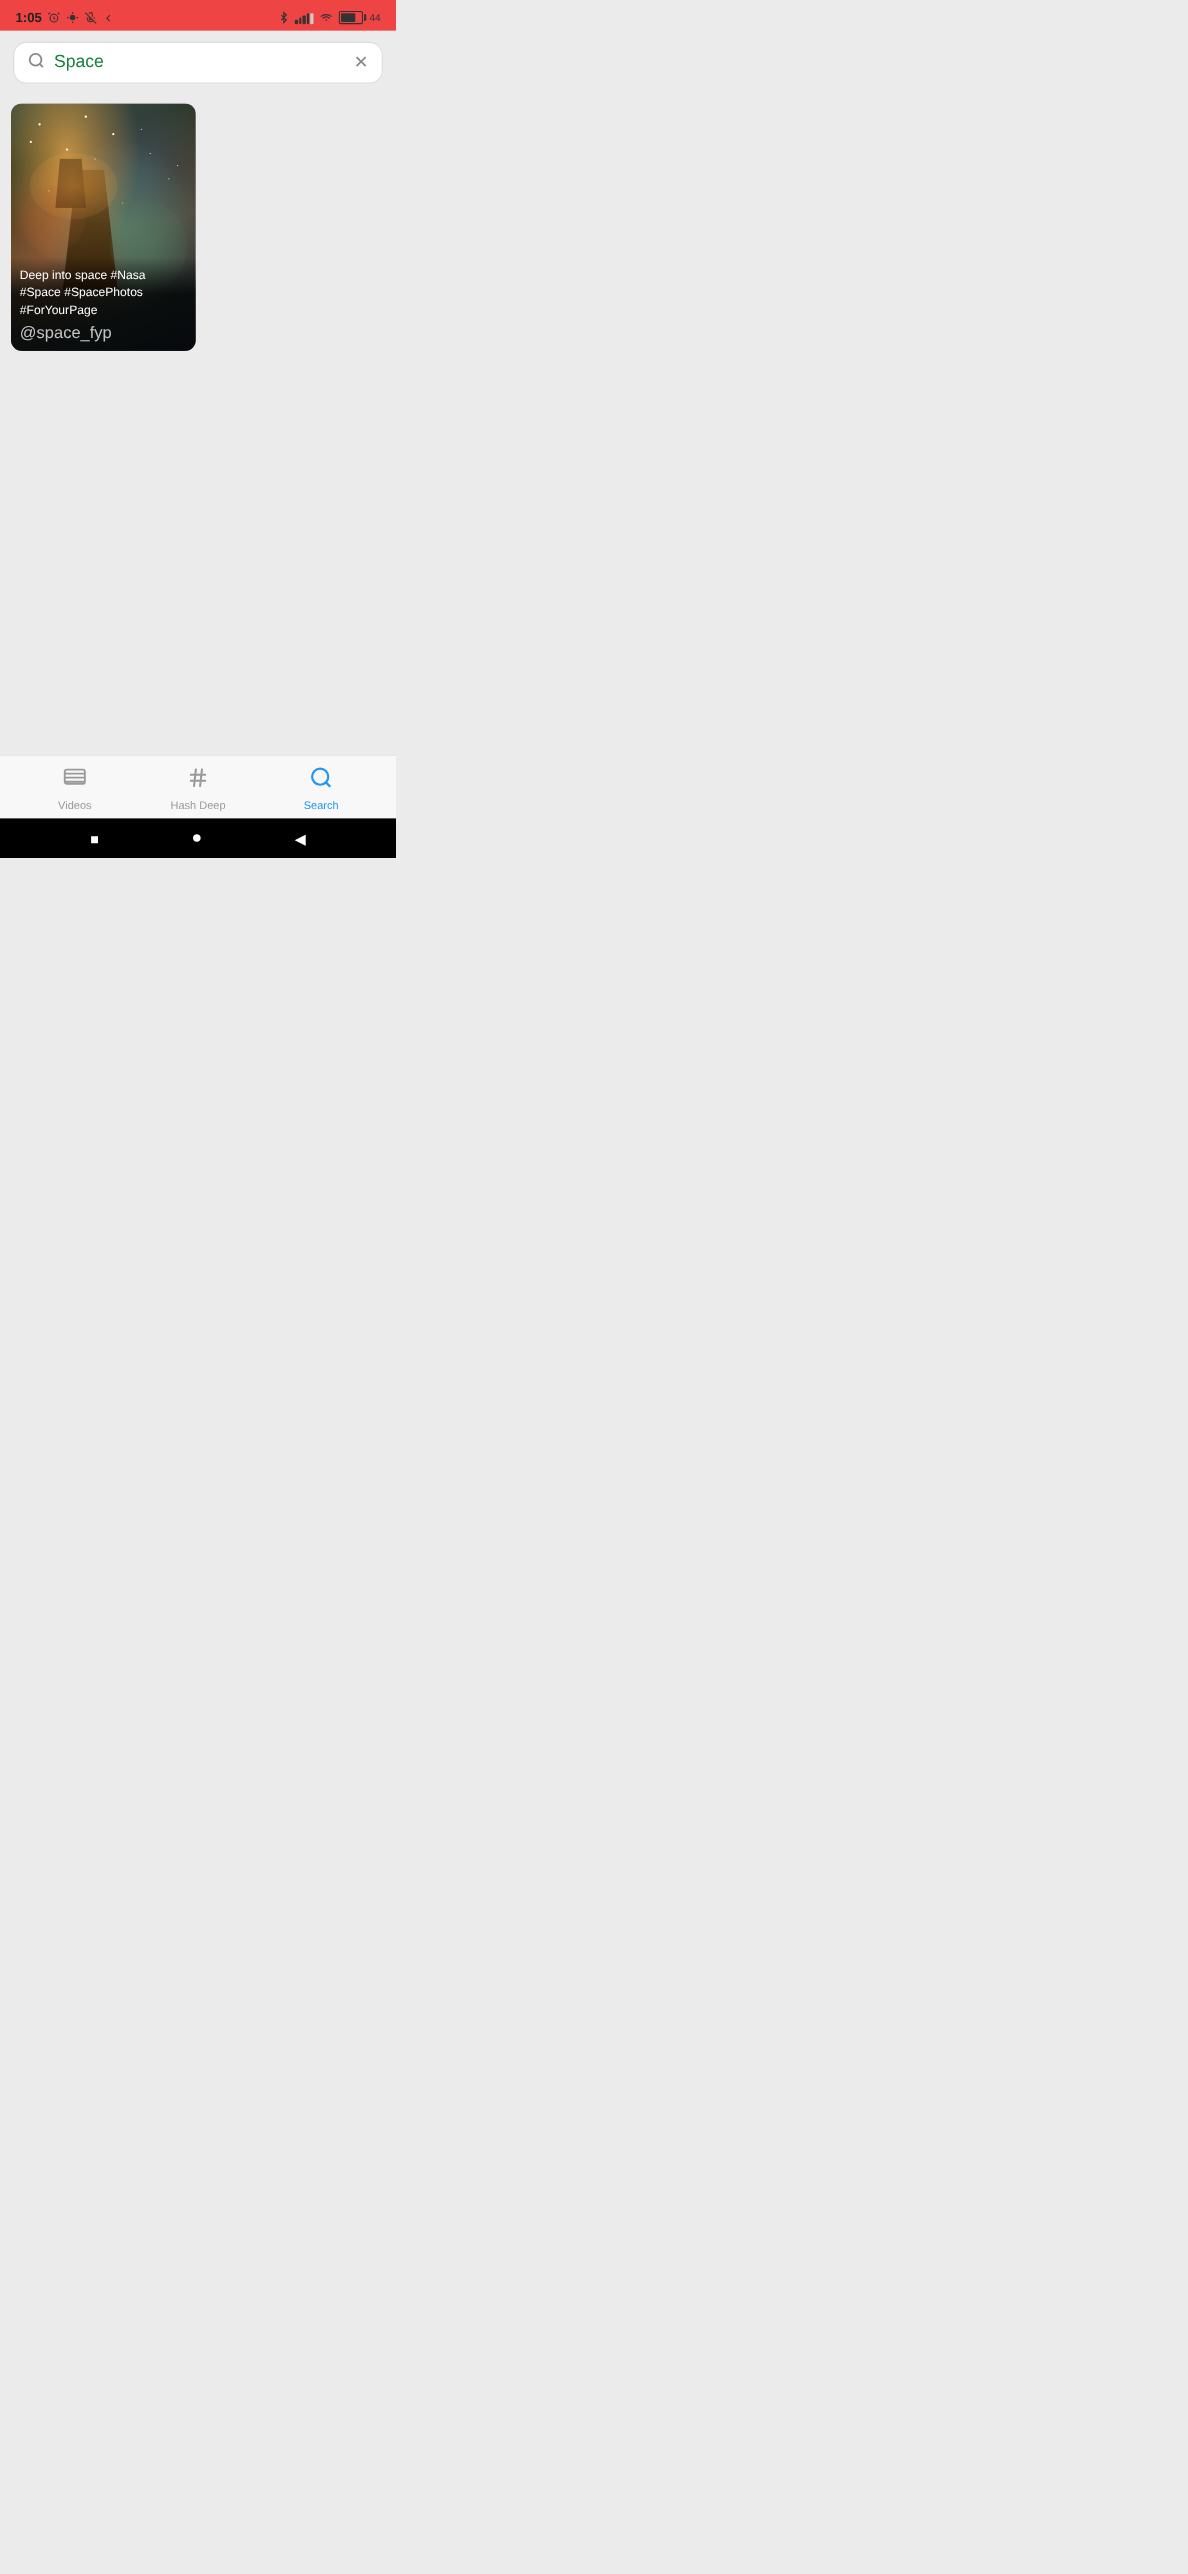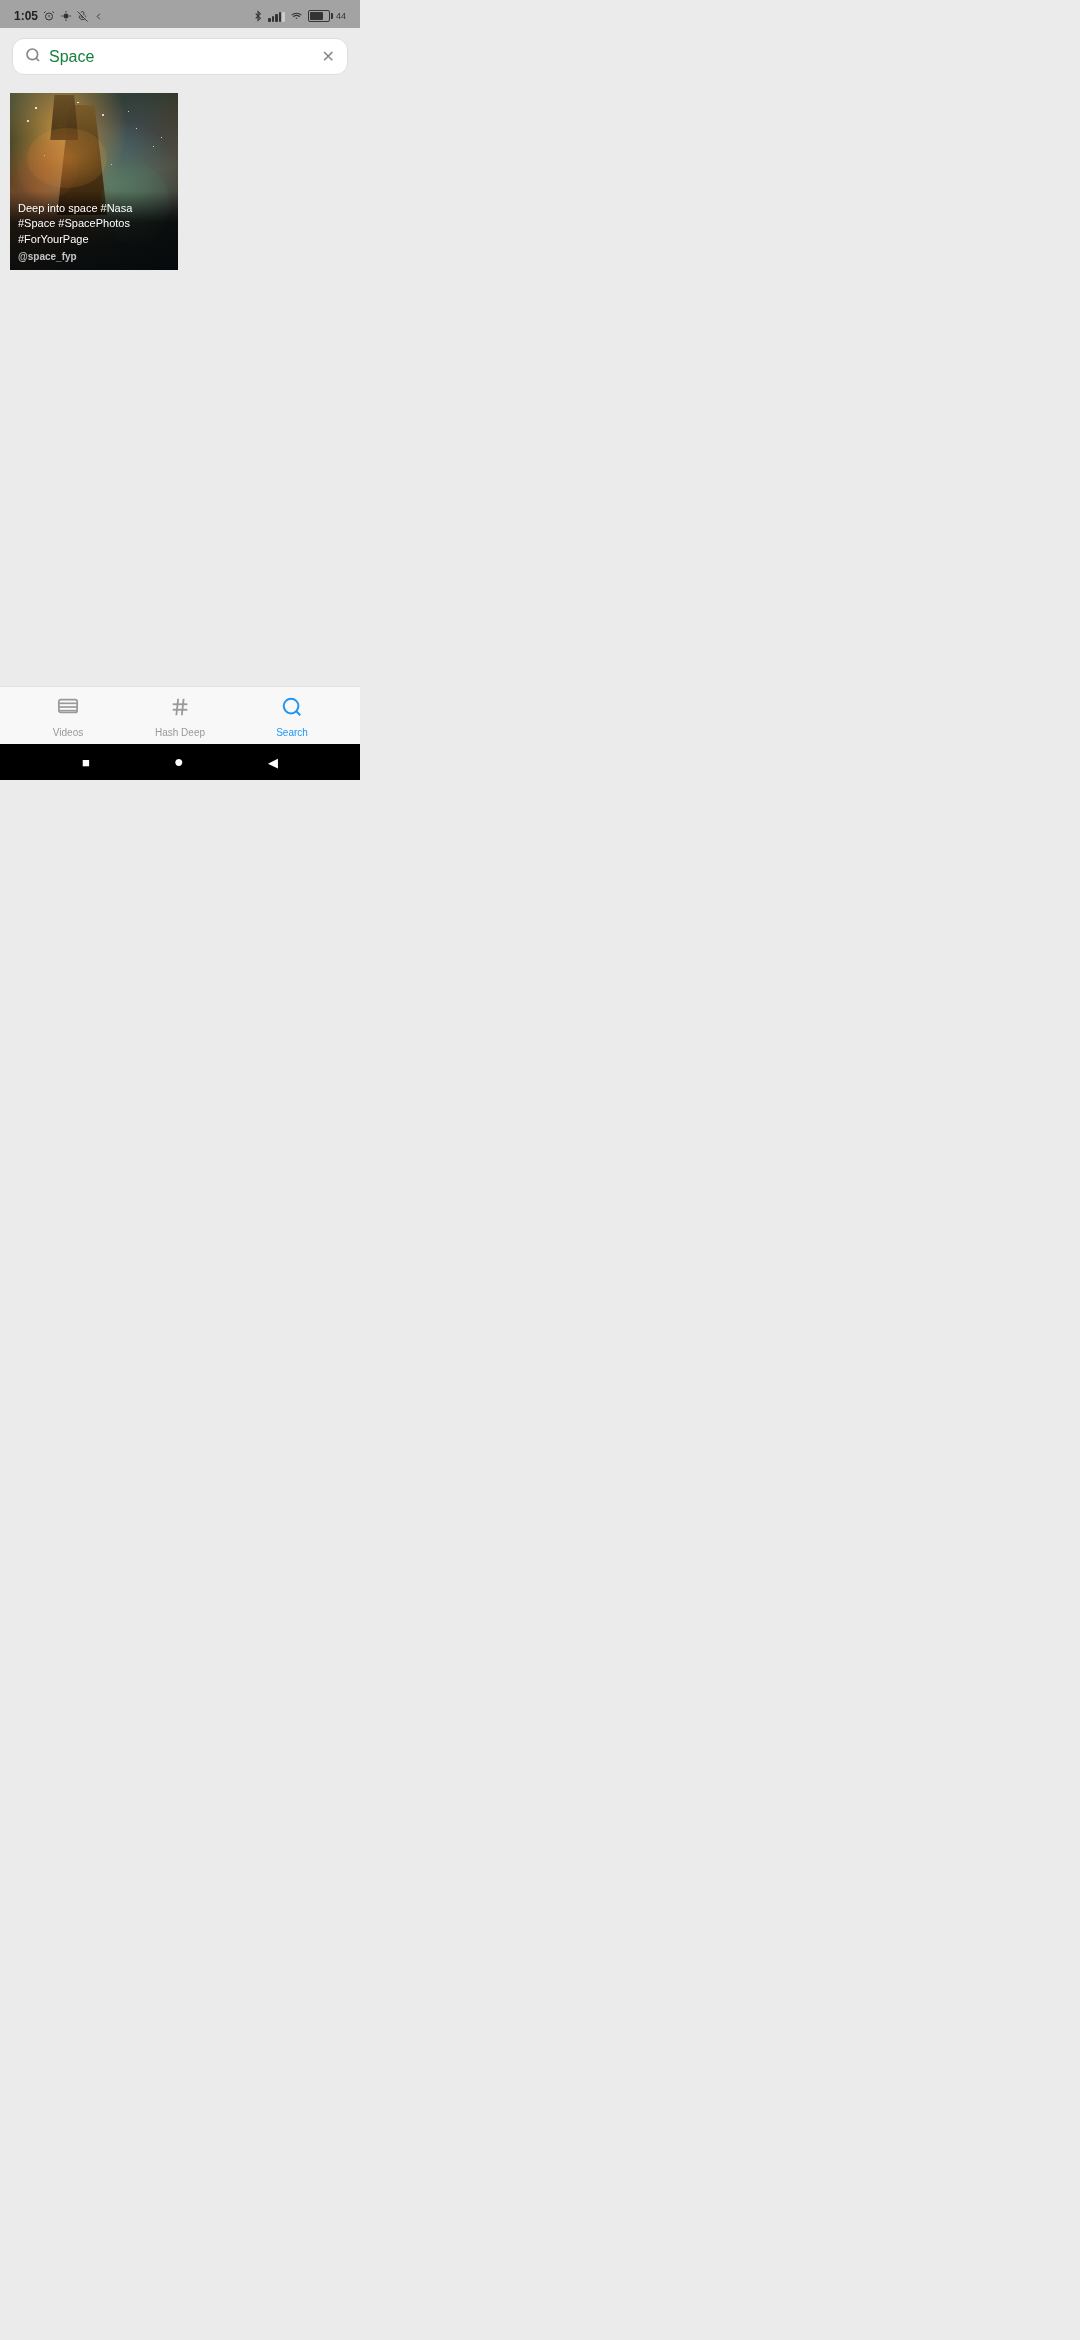--- a/index.html
+++ b/index.html
@@ -14,21 +14,21 @@
       position: relative;
     }
 
     
     .status-bar {
       display: flex;
       justify-content: space-between;
       align-items: center;
       padding: 8px 14px 4px 14px;
       height: 28px;
-      background: #a3a3a3;
+      background: #ef4444;
     }
     .status-left {
       display: flex;
       align-items: center;
       gap: 5px;
       font-size: 12px;
       font-weight: 600;
       color: #222;
     }
     .status-right {
@@ -114,22 +114,22 @@
 
     
     .main-content {
       padding: 8px 10px;
       flex: 1;
     }
 
     
     .video-card {
       width: 168px;
-      height: 177px;
-      border-radius: 0;
+      height: 225px;
+      border-radius: 10px;
       overflow: hidden;
       position: relative;
       cursor: pointer;
     }
 
     
     .nebula-bg {
       width: 100%;
       height: 100%;
       background:
@@ -163,22 +163,21 @@
     }
     .card-title {
       color: #fff;
       font-size: 11px;
       font-weight: 500;
       line-height: 1.4;
       margin-bottom: 4px;
     }
     .card-username {
       color: rgba(255,255,255,0.75);
-      font-size: 10px;
-      font-weight: bold;
+      font-size: 15px;
     }
 
     
     .bottom-nav {
       position: absolute;
       bottom: 0;
       left: 0;
       right: 0;
     }
     .bottom-nav-bar {

